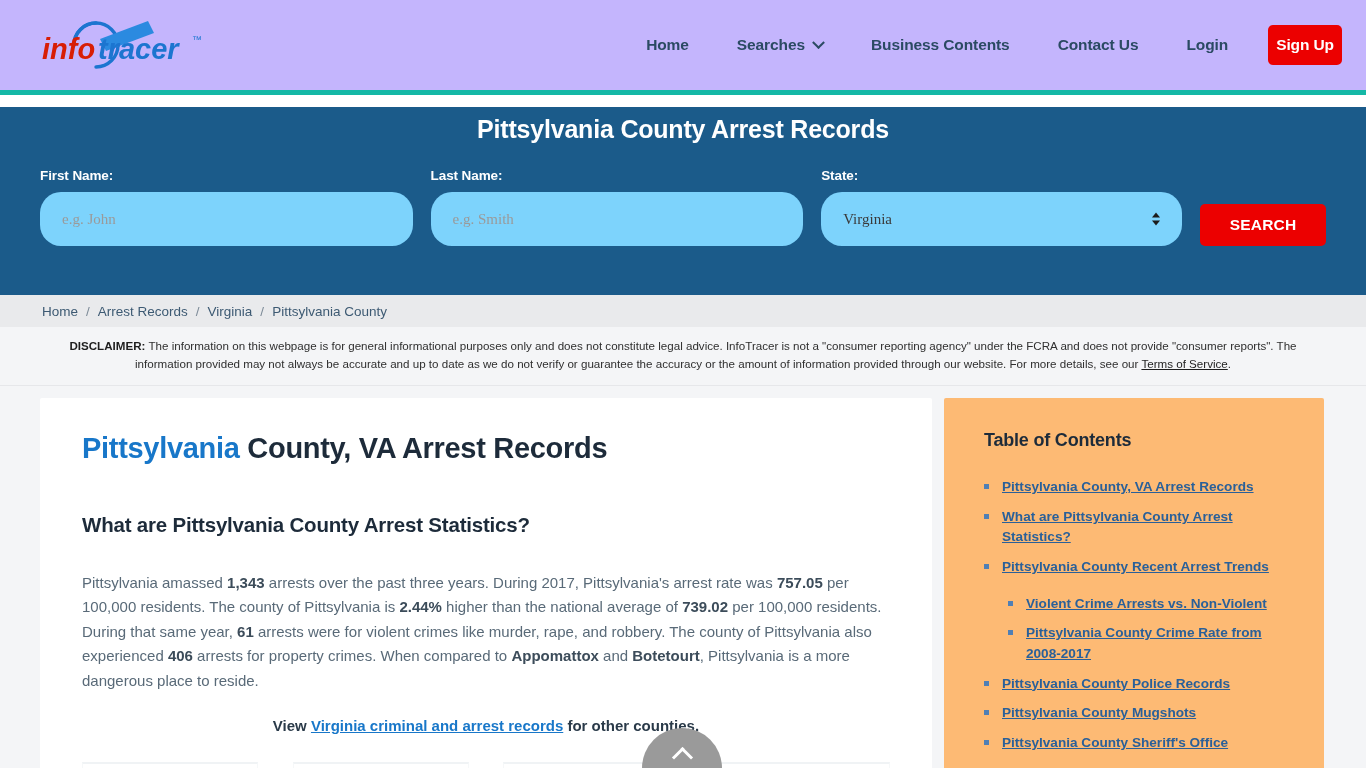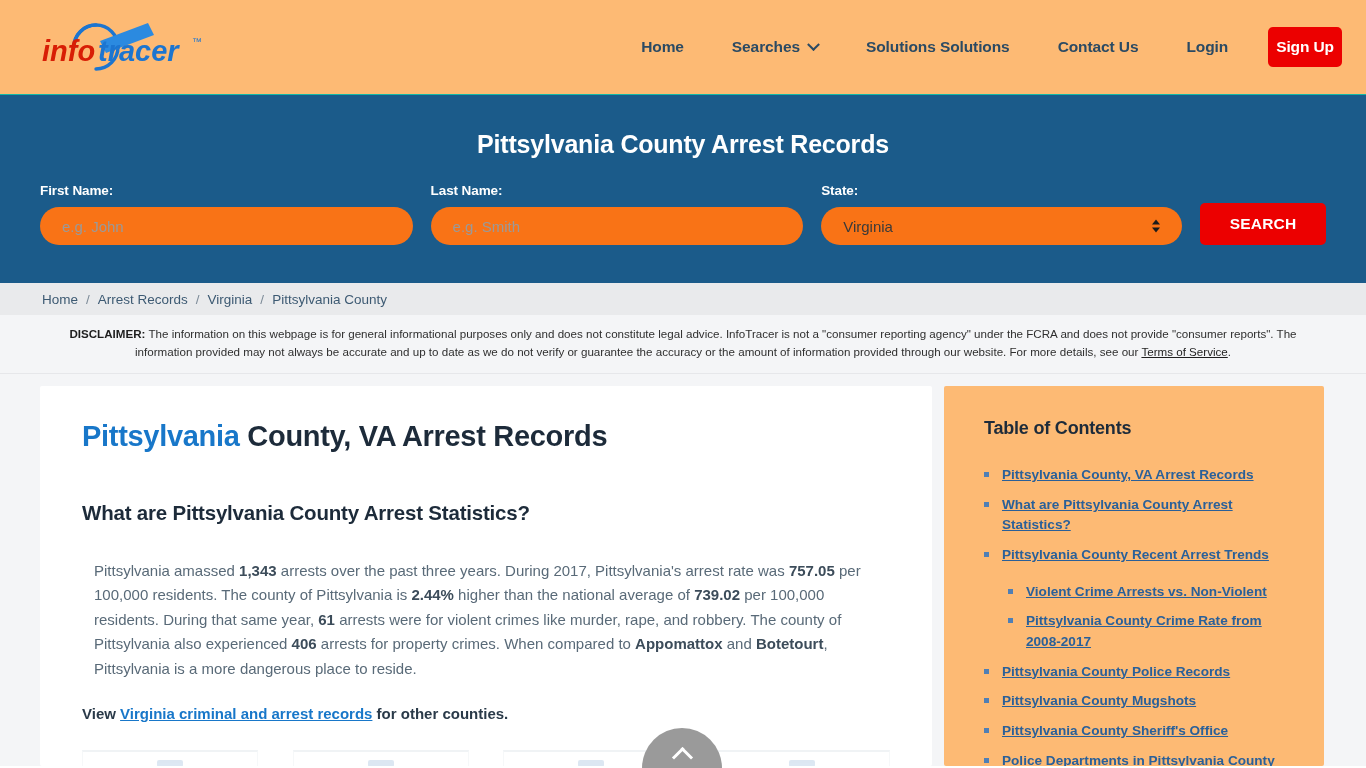--- a/index.html
+++ b/index.html
@@ -10,26 +10,26 @@
     overflow: hidden;
     background: #ffffff;
     font-family: "Liberation Sans", sans-serif;
     -webkit-font-smoothing: antialiased;
   }
 
   
   .site-header {
     position: relative;
     height: 95px;
-    background: #fdba74;
+    background: #c4b5fd;
     display: flex;
     align-items: center;
     justify-content: space-between;
     padding: 0 24px 0 40px;
-    border-bottom: 1px solid #14b8a6;
+    border-bottom: 5px solid #14b8a6;
   }
   .logo-wrap {
     display: flex;
     align-items: center;
     height: 60px;
     position: relative;
     width: 200px;
   }
   .logo-svg { display: block; }
 
@@ -73,22 +73,22 @@
   }
 
   
   .hero {
     background: #1b5b8a;
     padding: 0 40px;
     height: 188px;
     position: relative;
   }
   .hero-title {
-    margin: 0;
-    padding-top: 35px;
+    margin: 12px;
+    padding-top: 8px;
     text-align: center;
     color: #ffffff;
     font-size: 25px;
     font-weight: 700;
     letter-spacing: -0.2px;
   }
   .search-row {
     display: flex;
     align-items: flex-end;
     margin-top: 24px;
@@ -99,29 +99,29 @@
   .field-group.last  { width: 380px; margin-right: 18px; }
   .field-group.state { width: 368px; margin-right: 18px; }
   .field-label {
     color: #ffffff;
     font-size: 13.5px;
     font-weight: 700;
     margin-bottom: 9px;
     letter-spacing: -0.1px;
   }
   .field-input, .field-select {
-    height: 38px;
+    height: 54px;
     width: 100%;
     border: none;
     border-radius: 21px;
     padding: 0 22px;
     font-size: 15px;
-    font-family: Liberation Sans, sans-serif;
+    font-family: Liberation Serif, serif;
     color: #3a3a3a;
-    background: #f97316;
+    background: #7dd3fc;
     outline: none;
   }
   .field-input::placeholder { color: #9a9a9a; }
   .select-wrap { position: relative; width: 100%; }
   .field-select {
     appearance: none;
     -webkit-appearance: none;
     padding-right: 42px;
     cursor: pointer;
   }
@@ -222,32 +222,33 @@
 
   h2.section-title {
     margin: 0 0 34px 0;
     font-size: 20.5px;
     font-weight: 700;
     color: #1d2b3a;
     letter-spacing: -0.2px;
   }
 
   p.body-text {
-    margin: 0 0 24px 12px;
+    margin: 0 0 24px 0;
     font-size: 15px;
     line-height: 1.63;
     color: #596a78;
   }
   p.body-text b { color: #3c4c5a; font-weight: 700; }
 
   p.view-line {
     margin: 0;
     font-size: 15px;
     font-weight: 700;
     color: #2a3a49;
+    text-align: center;
   }
   p.view-line a {
     color: #1877c9;
     text-decoration: underline;
     cursor: pointer;
   }
 
   
   h3.toc-title {
     margin: 0 0 26px 0;
@@ -375,21 +376,21 @@
 
   <nav class="main-nav">
     <a class="nav-item" href="#">
         <span>Home</span>
       </a>
     <a class="nav-item" href="#">
       <span>Searches</span>
       <i class="caret"></i>
     </a>
     <a class="nav-item" href="#">
-        <span>Solutions Solutions</span>
+        <span>Business Contents</span>
       </a>
     <a class="nav-item" href="#">
         <span>Contact Us</span>
       </a>
     <a class="nav-item" href="#">
         <span>Login</span>
       </a>
     <button class="nav-cta">Sign Up</button>
   </nav>
 </header>

